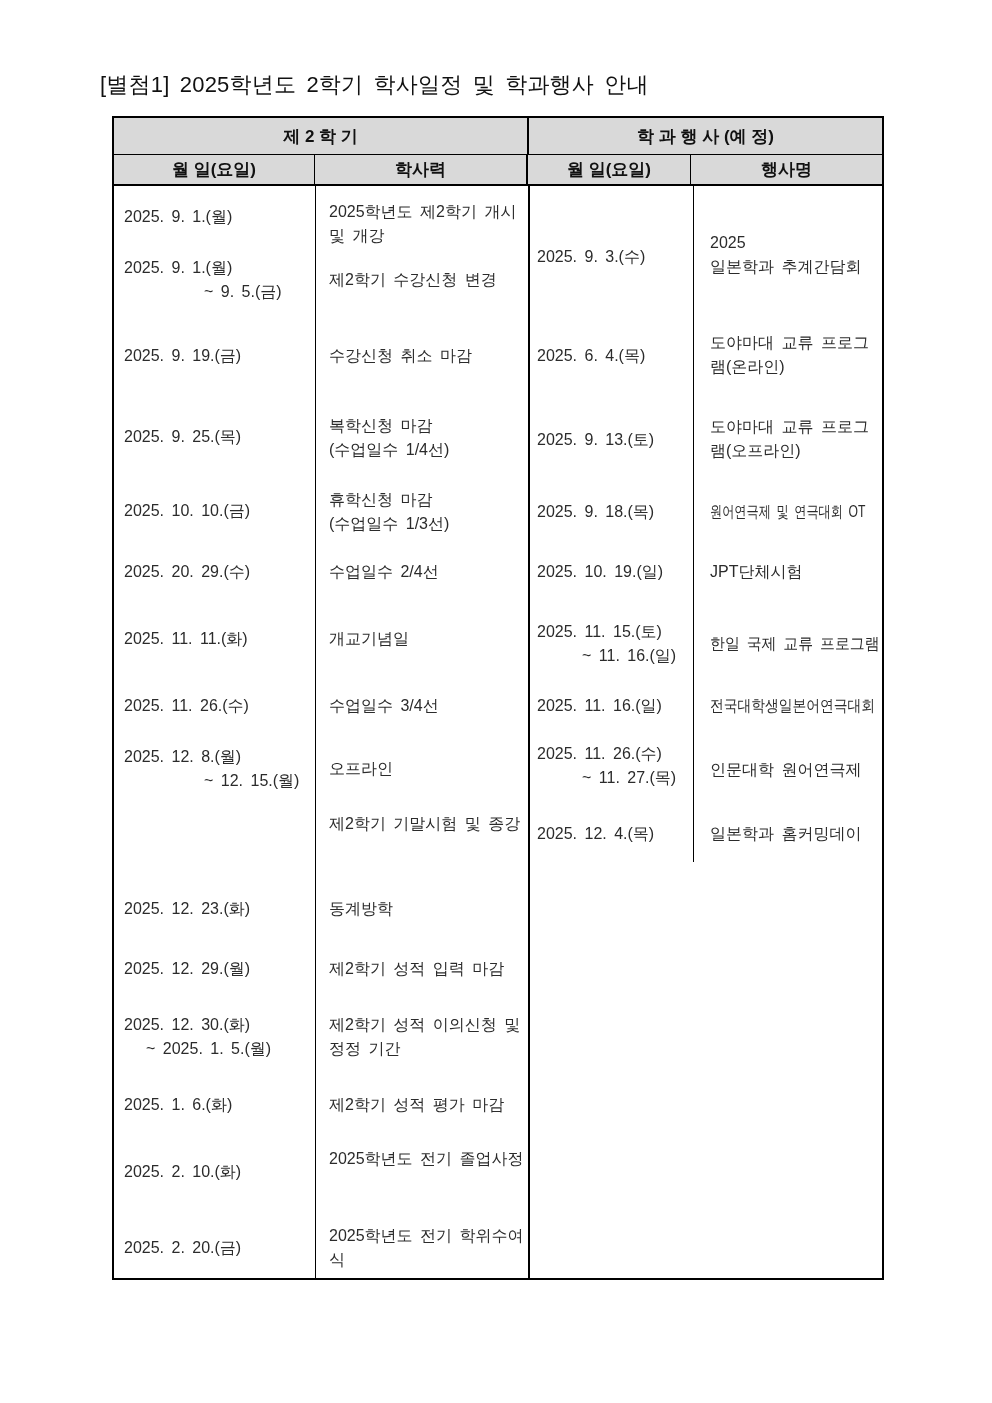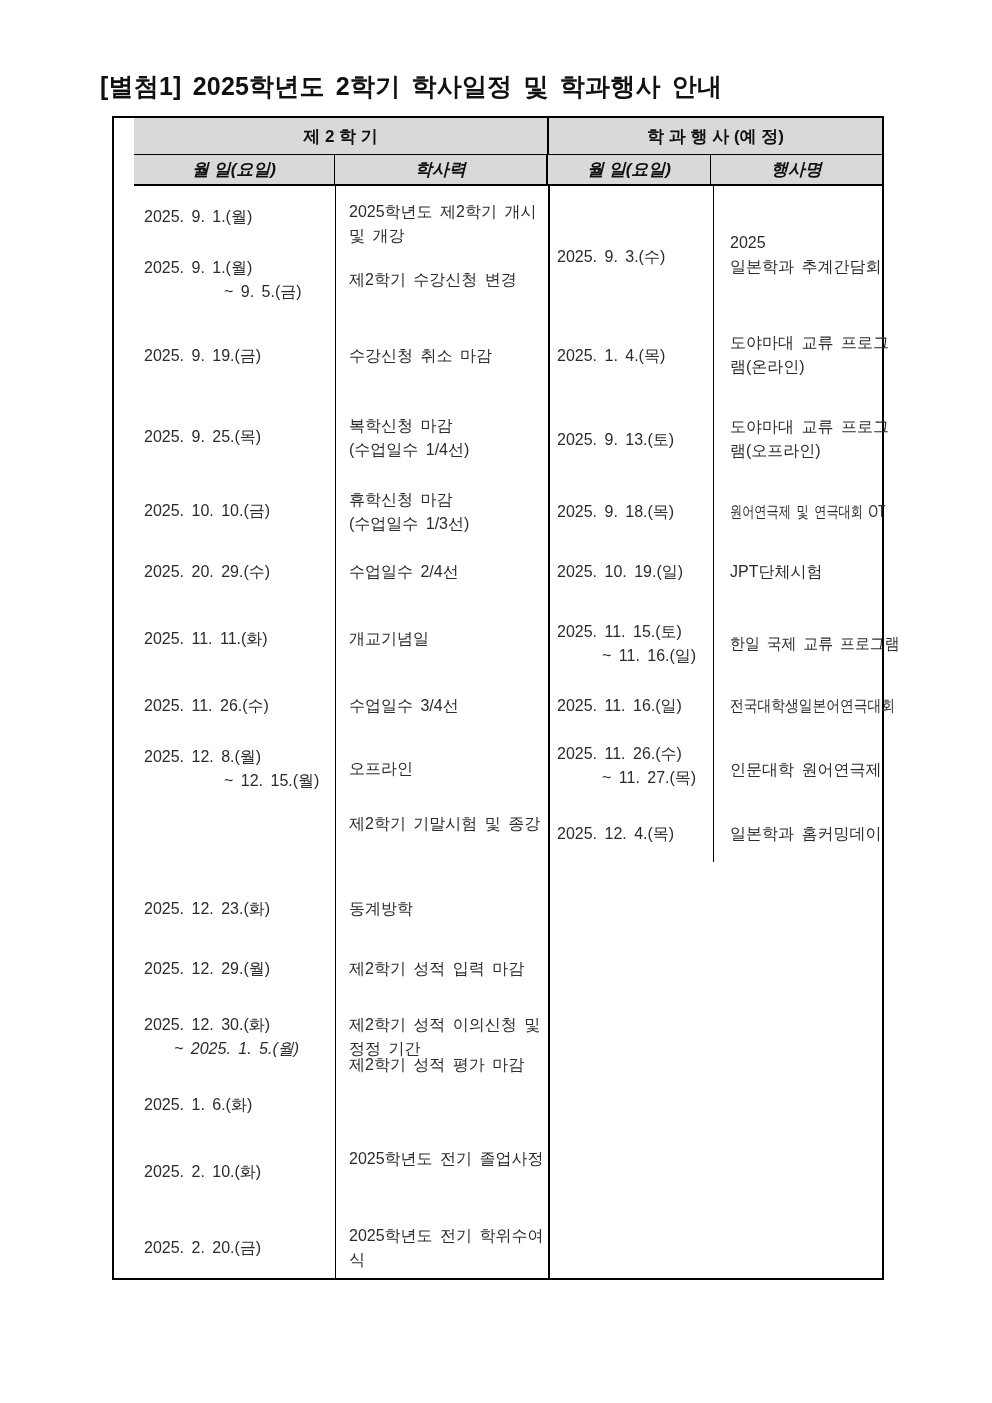--- a/index.html
+++ b/index.html
@@ -6,31 +6,31 @@
   .page{
     position:relative;
     width:992px;height:1403px;
     background:#ffffff;
     font-family:"Liberation Sans","DejaVu Sans",sans-serif;
     color:#2b2b2b;
     overflow:hidden;
   }
   .doc-title{
     position:absolute;left:100px;top:70px;
-    font-size:25px;font-weight:700;color:#111;
+    font-size:22px;font-weight:400;color:#111;
     letter-spacing:0.2px;word-spacing:4px;white-space:nowrap;
   }
   .sched-table{
     position:absolute;left:112px;top:116px;
     width:772px;height:1164px;
-    border:2px solid #000;box-sizing:border-box;padding-left:20px;
+    border:2px solid #000;box-sizing:border-box;
   }
   .hrow{display:flex;background:#d9d9d9;}
   .h1{height:36px;border-bottom:1px solid #000;}
-  .h2{height:29px;border-bottom:2px solid #000;font-style:italic;}
+  .h2{height:29px;border-bottom:2px solid #000;}
   .hcell{
     display:flex;align-items:center;justify-content:center;
     font-weight:700;color:#111;font-size:17px;
     box-sizing:border-box;white-space:nowrap;
   }
   .h1a{width:415px;border-right:2px solid #000;}
   .h1b{flex:1;}
   .h2a{width:201px;border-right:1px solid #000;}
   .h2b{width:213px;border-right:2px solid #000;}
   .h2c{width:163px;border-right:1px solid #000;}
@@ -42,21 +42,21 @@
   .vline{position:absolute;top:0;background:#000;}
   .v1{left:201px;width:1px;height:1092px;}
   .v2{left:414px;width:2px;height:1092px;}
   .v3{left:579px;width:1px;height:676px;}
   .cell{position:absolute;word-spacing:3px;}
   .c1{left:10px;width:188px;}
   .c2{left:215px;width:197px;}
   .c3{left:423px;width:152px;}
   .c4{left:596px;width:170px;}
   .ind80{margin-left:80px;}
-  .ind22{margin-left:30px;font-style:italic;}
+  .ind22{margin-left:22px;}
   .ind45{margin-left:45px;}
   .sqA{transform:scaleX(0.76);transform-origin:0 50%;white-space:nowrap;}
   .sqB{transform:scaleX(0.86);transform-origin:0 50%;white-space:nowrap;}
   .sqC{transform:scaleX(0.93);transform-origin:0 50%;white-space:nowrap;}
 </style>
 </head>
 <body>
 
 <div class="page">
 
@@ -164,35 +164,35 @@
         </div>
       <div class="cell c2" style="top:711px">
           <div>동계방학</div>
         </div>
       <div class="cell c2" style="top:771px">
           <div>제2학기 성적 입력 마감</div>
         </div>
       <div class="cell c2" style="top:827px">
           <div>제2학기 성적 이의신청 및 정정 기간</div>
         </div>
-      <div class="cell c2" style="top:867px">
+      <div class="cell c2" style="top:907px">
           <div>제2학기 성적 평가 마감</div>
         </div>
       <div class="cell c2" style="top:961px">
           <div>2025학년도 전기 졸업사정</div>
         </div>
       <div class="cell c2" style="top:1038px">
           <div>2025학년도 전기 학위수여식</div>
         </div>
 
       <div class="cell c3" style="top:59px">
           <div>2025. 9. 3.(수)</div>
         </div>
       <div class="cell c3" style="top:158px">
-          <div>2025. 1. 4.(목)</div>
+          <div>2025. 6. 4.(목)</div>
         </div>
       <div class="cell c3" style="top:242px">
           <div>2025. 9. 13.(토)</div>
         </div>
       <div class="cell c3" style="top:314px">
           <div>2025. 9. 18.(목)</div>
         </div>
       <div class="cell c3" style="top:374px">
           <div>2025. 10. 19.(일)</div>
         </div>

